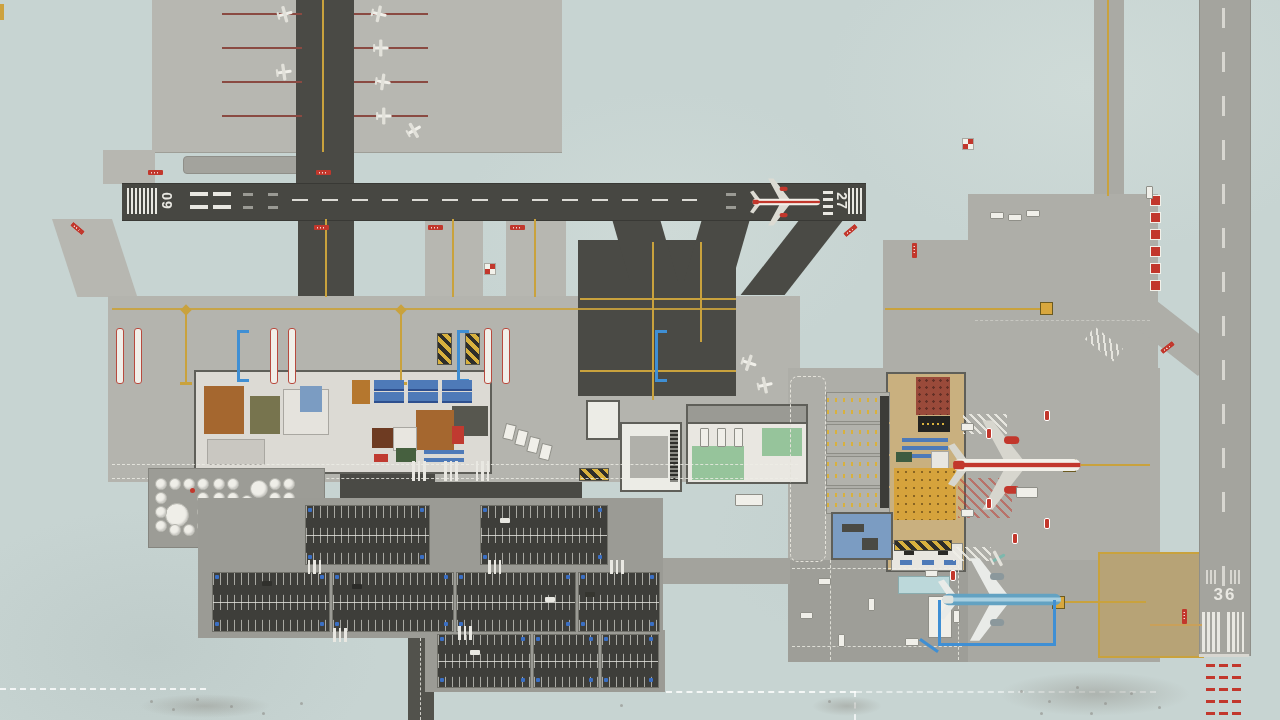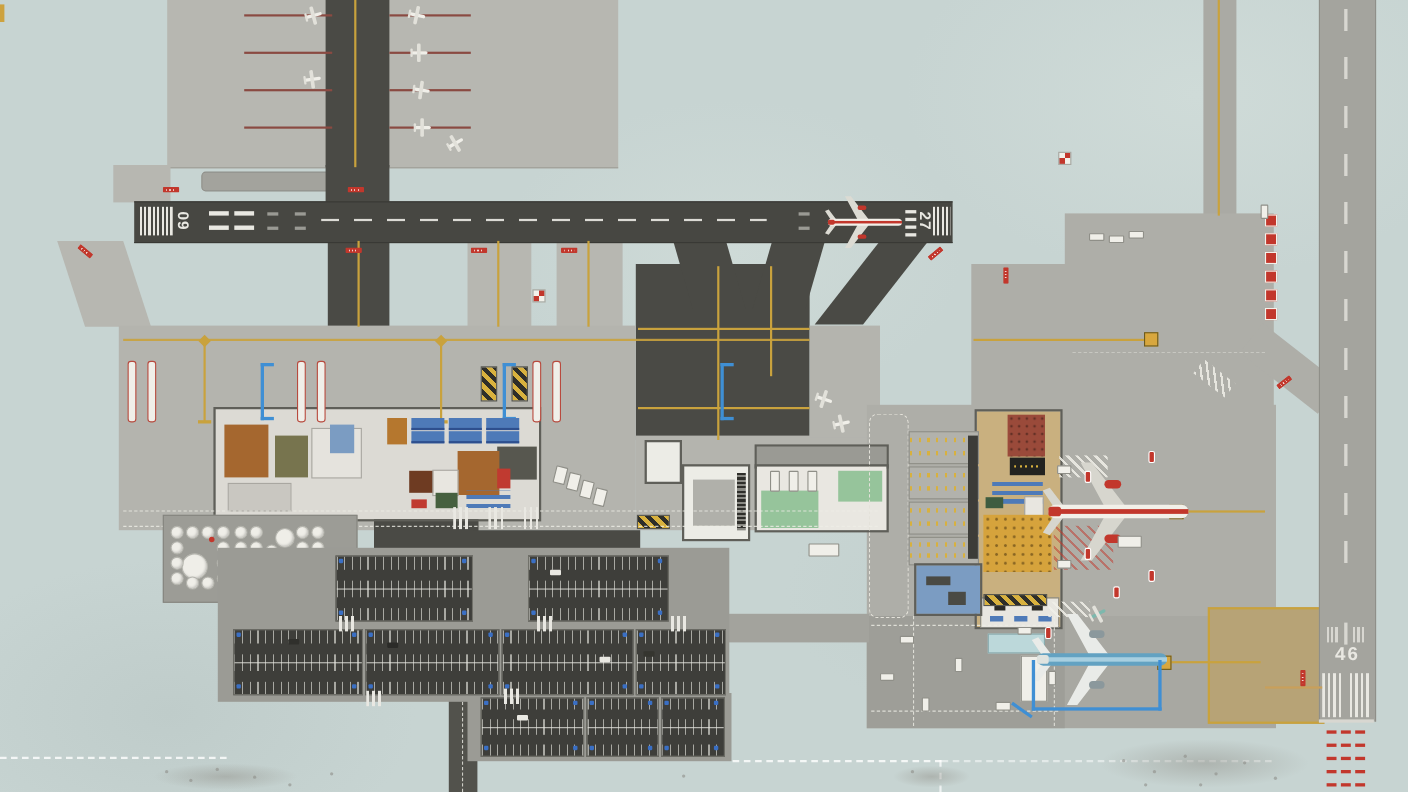--- a/index.html
+++ b/index.html
@@ -122,21 +122,21 @@
   <div class="a" style="left:823px;top:205px;width:10px;height:3px;background:#e9e8e2"></div>
   <div class="a" style="left:823px;top:212px;width:10px;height:3px;background:#e9e8e2"></div>
   <div class="rnum" style="left:833px;top:194px;transform:rotate(90deg)">27</div>
   <div class="a" style="left:848px;top:188px;width:16px;height:26px;background:repeating-linear-gradient(90deg,#e9e8e2 0 2px,transparent 2px 4px)"></div>
 
   <div class="a" style="left:1199px;top:0;width:50px;height:656px;background:#a4a49e;border-left:1px solid #8f8f89;border-right:1px solid #8f8f89"></div>
   <div class="a" style="left:1222px;top:8px;width:3px;height:520px;background:repeating-linear-gradient(180deg,#d8d7d1 0 20px,transparent 20px 44px)"></div>
   <div class="a" style="left:1206px;top:570px;width:11px;height:14px;background:repeating-linear-gradient(90deg,#d8d7d1 0 2px,transparent 2px 4px)"></div>
   <div class="a" style="left:1222px;top:566px;width:3px;height:20px;background:#d8d7d1"></div>
   <div class="a" style="left:1230px;top:570px;width:11px;height:14px;background:repeating-linear-gradient(90deg,#d8d7d1 0 2px,transparent 2px 4px)"></div>
-  <div class="rnum" style="left:1211px;top:586px;width:28px;text-align:center;font-size:17px;letter-spacing:2px">46</div>
+  <div class="rnum" style="left:1211px;top:586px;width:28px;text-align:center;font-size:17px;letter-spacing:2px">36</div>
   <div class="a" style="left:1202px;top:612px;width:19px;height:40px;background:repeating-linear-gradient(90deg,#e9e8e2 0 2.5px,transparent 2.5px 5px)"></div>
   <div class="a" style="left:1227px;top:612px;width:19px;height:40px;background:repeating-linear-gradient(90deg,#e9e8e2 0 2.5px,transparent 2.5px 5px)"></div>
   <div class="a" style="left:1199px;top:654px;width:50px;height:3px;background:#d8d7d1"></div>
   <div class="ylh" style="left:1150px;top:624px;width:52px;background:#c9a05a"></div>
   <div class="sign" style="left:1177px;top:614px;transform:rotate(90deg)"></div>
 
   <div class="ylv" style="left:322px;top:0;height:152px"></div>
   <div class="ylv" style="left:325px;top:219px;height:78px"></div>
   <div class="ylv" style="left:452px;top:219px;height:78px"></div>
   <div class="ylv" style="left:534px;top:219px;height:78px"></div>

